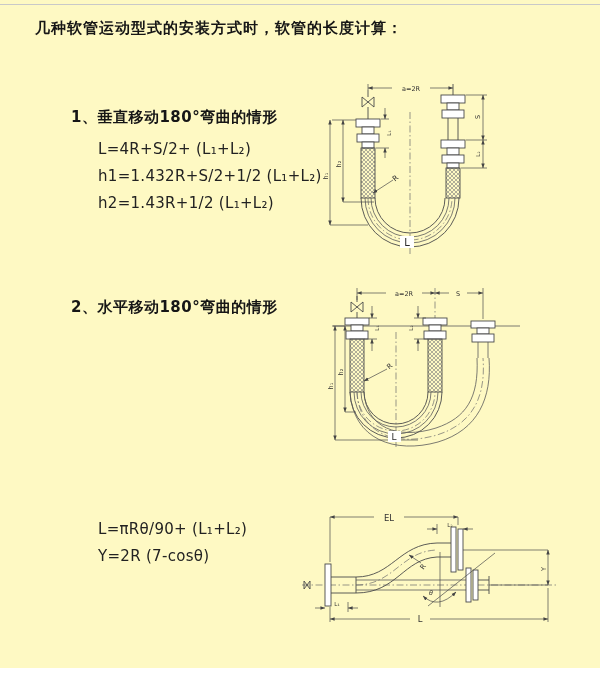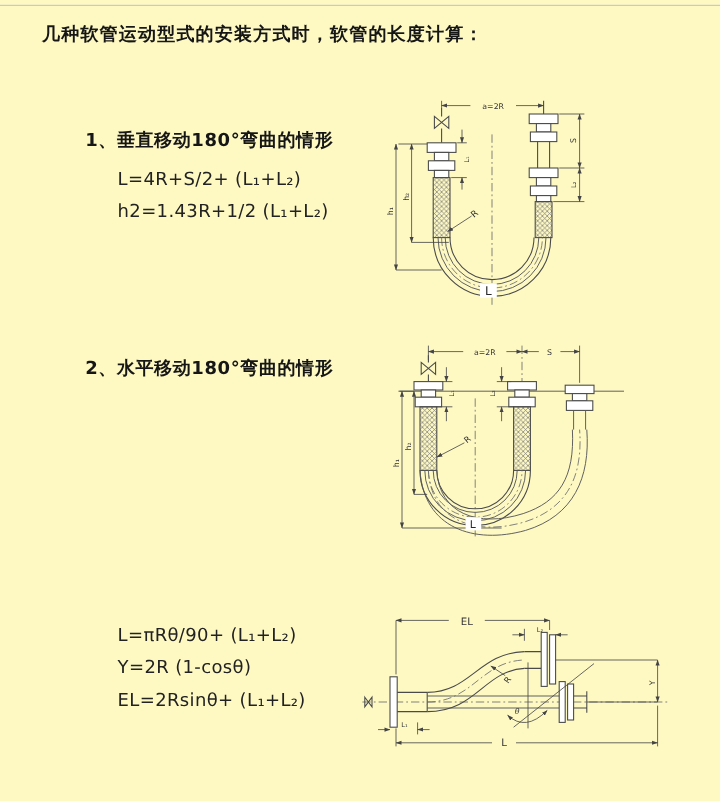--- a/index.html
+++ b/index.html
@@ -30,31 +30,31 @@
 <body>
 
 <div class="page">
   <div class="top-rule"></div>
 
   <h1 class="title">几种软管运动型式的安装方式时，软管的长度计算：</h1>
 
   <div class="section" style="top:108px;">
     <div class="sec-heading">1、垂直移动180°弯曲的情形</div>
     <div class="formula">L=4R+S/2+ (L₁+L₂)</div>
+    <div class="formula">h1=1.432R+S/2+1/2 (L₁+L₂)</div>
     <div class="formula">h2=1.43R+1/2 (L₁+L₂)</div>
   </div>
 
   <div class="section" style="top:298px;">
     <div class="sec-heading">2、水平移动180°弯曲的情形</div>
   </div>
 
   <div class="section" style="top:516px;">
     <div class="formula">L=πRθ/90+ (L₁+L₂)</div>
-    <div class="formula">Y=2R (1-cosθ)</div>
-    <div class="formula">EL=2Rsinθ+ (L₁+L₂)</div>
+    <div class="formula">Y=2R (7-cosθ)</div>
   </div>
 
   <svg class="fig" style="left:300px;top:70px;" width="260" height="195" viewBox="300 70 260 195">
     <defs>
       <marker id="arr" viewBox="0 0 8 8" refX="7.5" refY="4" markerWidth="7" markerHeight="7" orient="auto-start-reverse">
         <path d="M0,1.2 L8,4 L0,6.8 z" fill="#444"></path>
       </marker>
       <pattern id="braidpat" width="4" height="4" patternUnits="userSpaceOnUse">
         <path d="M0,4 L4,0 M0,0 L4,4" stroke="#7a7a7a" stroke-width="0.6"></path>
       </pattern>

